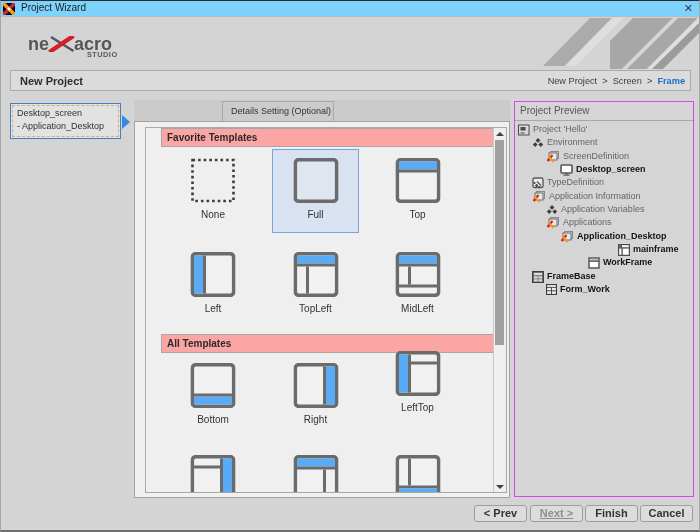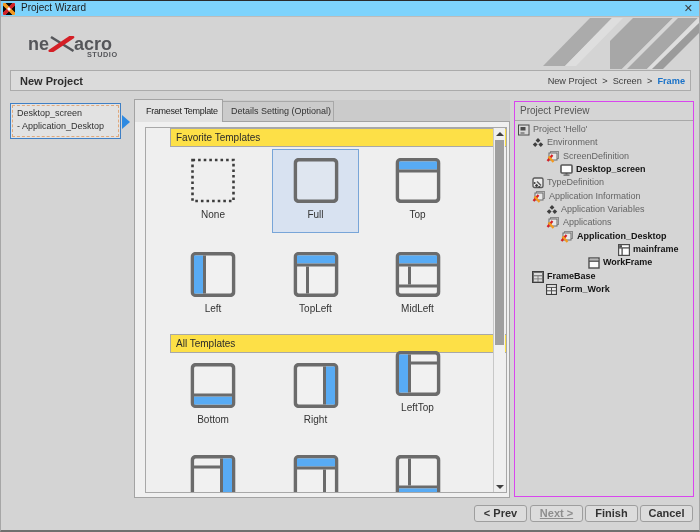--- a/index.html
+++ b/index.html
@@ -44,22 +44,22 @@
 #tab1 span { position:absolute; left:11px; top:6px; color:#1f1f1f; letter-spacing:-0.3px; }
 #tab2 { left:221px; top:100px; width:112px; height:21px; background:#cbcbcb;
   border:1px solid #a8a8a8; }
 #tab2 span { position:absolute; left:8px; top:4px; color:#333; }
 
 
 #tabpanel { position:absolute; left:133px; top:120px; width:376px; height:377px;
   background:#f0f0f0; border:1px solid #a3a3a3; z-index:1; }
 #list { position:absolute; left:144px; top:126px; width:362px; height:366px;
   background:#efefef; border:1px solid #a8a8a8; overflow:hidden; z-index:2; }
-.grpbar { position:absolute; left:24px; width:337px; height:19px; background:#fde047;
-  border:1px solid #a8a8a8; font-size:10px; color:#2a2a2a; line-height:17px; padding-left:5px; }
+.grpbar { position:absolute; left:15px; width:337px; height:19px; background:#fca5a5;
+  border:1px solid #a8a8a8; font-size:10px; color:#2a2a2a; line-height:17px; padding-left:5px;font-weight:bold; }
 
 
 #sbar { position:absolute; right:1px; top:0px; width:12px; height:365px; background:#f0f0f0; border-left:1px solid #c8c8c8; }
 #sbar .up, #sbar .dn { position:absolute; left:0; width:11px; height:13px; background:#efefef; text-align:center; }
 #sbar .up { top:0; }
 #sbar .dn { bottom:0; }
 #sbar .thumb { position:absolute; left:1px; top:12px; width:9px; height:205px; background:#9f9f9f; }
 .tri-up { width:0;height:0;border-left:4px solid transparent;border-right:4px solid transparent;border-bottom:4px solid #404040; margin:4px auto 0; }
 .tri-dn { width:0;height:0;border-left:4px solid transparent;border-right:4px solid transparent;border-top:4px solid #404040; margin:5px auto 0; }
 
@@ -128,23 +128,20 @@
     <span class="l">New Project</span>
     <span class="r">New Project &nbsp;&gt;&nbsp; Screen &nbsp;&gt;&nbsp; <b>Frame</b></span>
   </div>
 
   <div id="selbox">
       <div class="in">Desktop_screen<br>- Application_Desktop</div>
     </div>
   <div id="selarrow"></div>
 
   <div id="tabstrip"></div>
-  <div class="tab" id="tab1">
-      <span>Frameset Template</span>
-    </div>
   <div class="tab" id="tab2">
       <span>Details Setting (Optional)</span>
     </div>
   <div id="tabpanel"></div>
 
   <div id="list">
     <div class="grpbar" style="top:0px;">Favorite Templates</div>
 
     <div class="cell sel" style="left:126px; top:20.5px;"></div>
     <div class="cell" style="left:23.5px; top:20.5px;">

